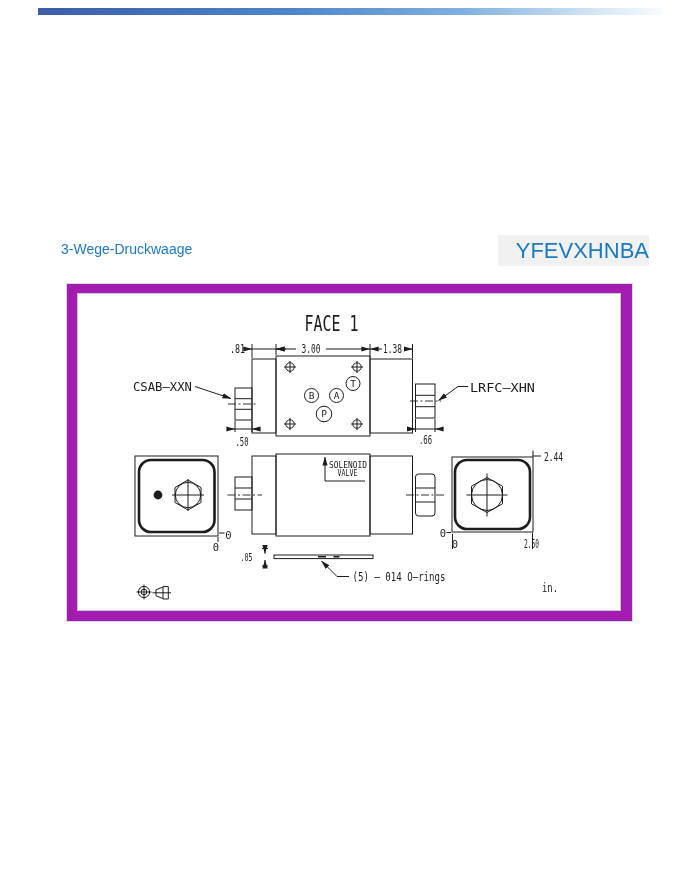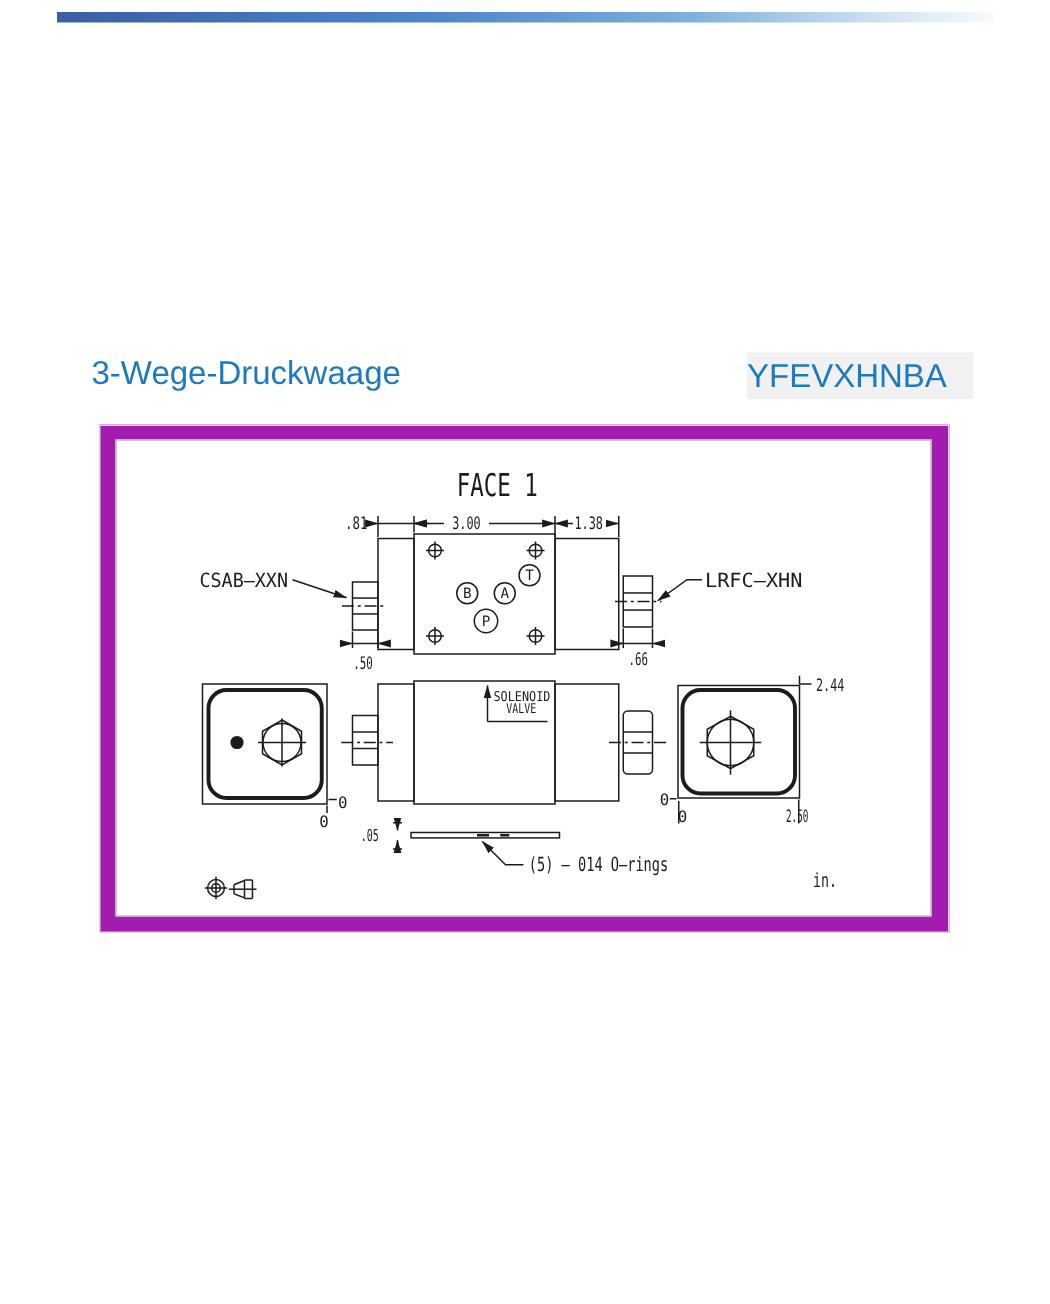--- a/index.html
+++ b/index.html
@@ -1,22 +1,22 @@
 <!DOCTYPE html>
 <html><head>
 <meta charset="utf-8">
 <style>
   html,body{margin:0;padding:0;background:#ffffff;}
   .page{position:relative;width:700px;height:869px;background:#ffffff;overflow:hidden;
         font-family:"Liberation Sans", sans-serif;}
   .topbar{position:absolute;left:38px;top:8px;width:624px;height:7px;
           background:linear-gradient(90deg,#3b5ea6 0%,#4c85c8 40%,#7fb0dd 68%,#d7e7f5 90%,#f7fbfe 100%);}
-  .title{position:absolute;left:61px;top:236px;font-size:22px;line-height:26px;color:#1b7ac0;}
+  .title{position:absolute;left:61px;top:236px;font-size:14px;line-height:26px;color:#1b7ac0;}
   .badge{position:absolute;left:498px;top:235px;width:151px;height:31px;background:#f1f1f1;
-         display:flex;align-items:center;justify-content:flex-start;}
+         display:flex;align-items:center;justify-content:flex-end;}
   .badge span{font-size:22px;color:#1b7ac0;}
   .frame{position:absolute;left:66px;top:283px;width:565px;height:337px;
          background:#a21caf;border:1px solid #d9d9d9;}
   .canvas{position:absolute;left:10px;top:9px;width:542px;height:316px;
           background:#ffffff;border:1px solid #c8c8c8;}
   svg .ln{stroke:#1c1c1c;fill:none;stroke-width:1;}
   svg .thk{stroke:#1c1c1c;fill:none;stroke-width:2.6;}
   svg .cl{stroke:#1c1c1c;fill:none;stroke-width:0.9;stroke-dasharray:8 2.5 2 2.5;}
   svg text{font-family:"DejaVu Sans Mono", monospace;fill:#1c1c1c;}
 </style>

